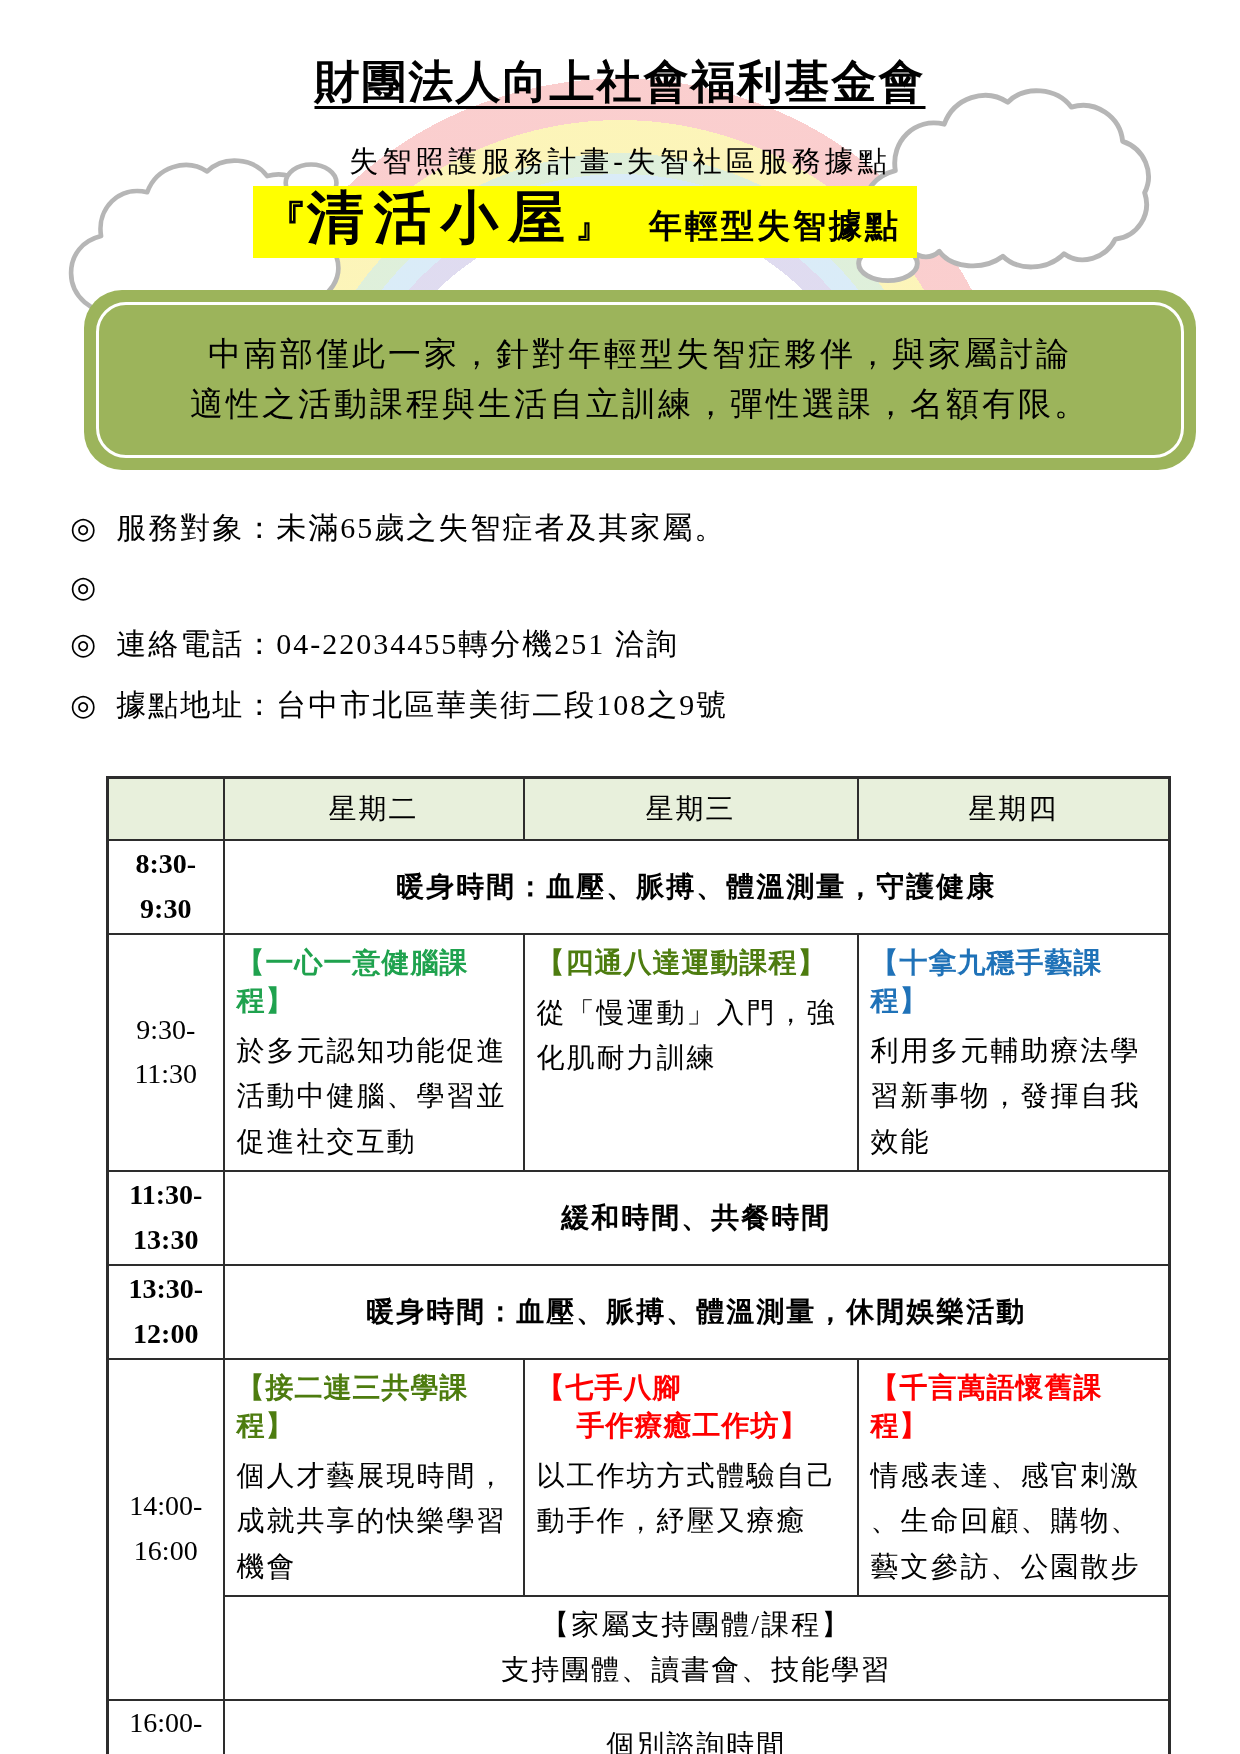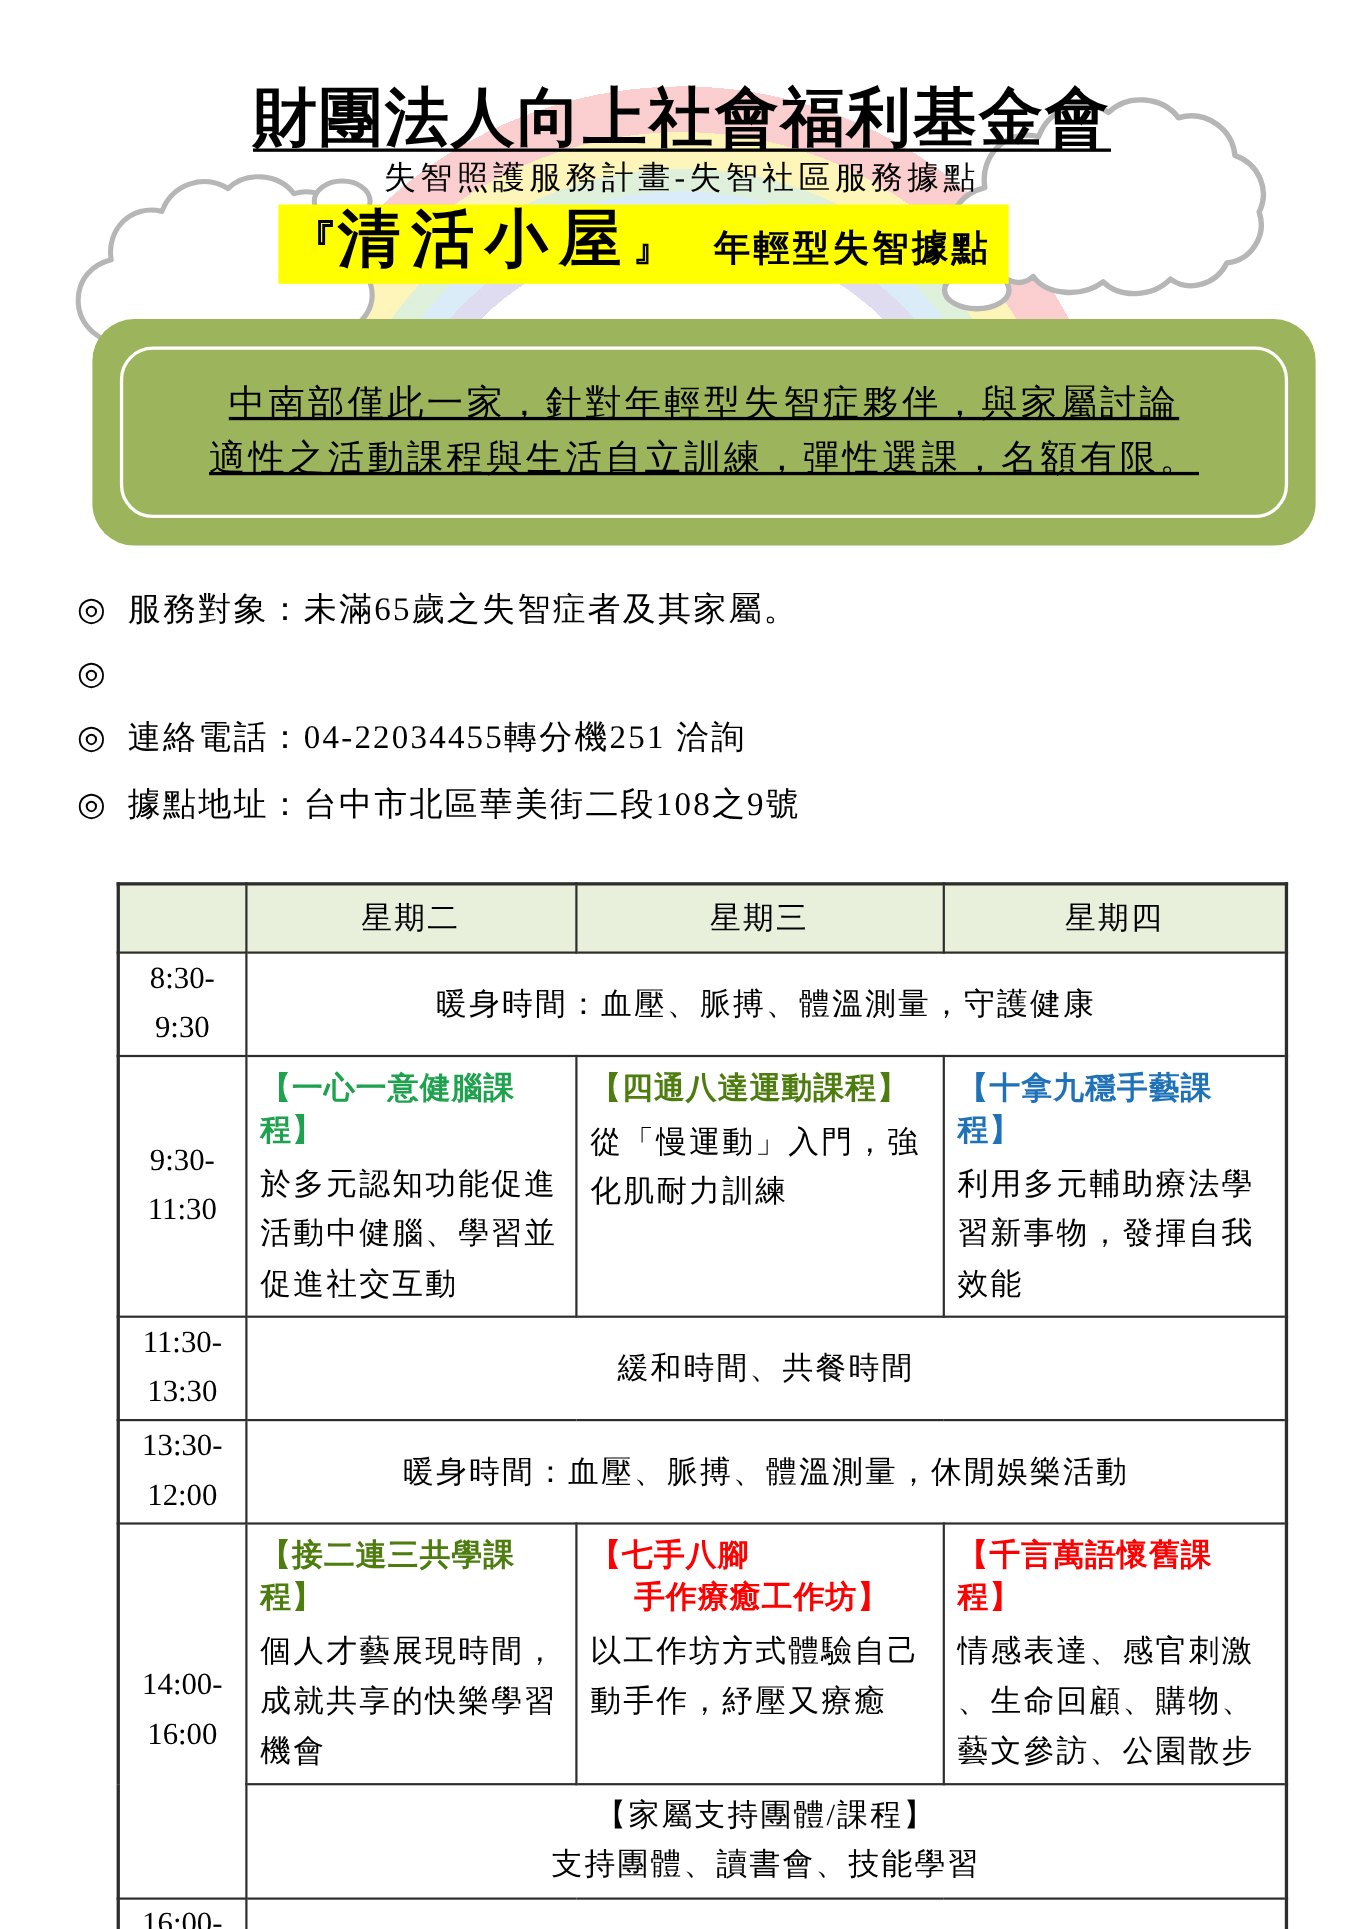--- a/index.html
+++ b/index.html
@@ -17,52 +17,52 @@
       rgba(158,205,236,.38) 68% 73%,
       rgba(170,214,160,.38) 73% 78%,
       rgba(250,236,128,.55) 78% 86%,
       rgba(246,158,158,.50) 86% 96%,
       rgba(255,255,255,0) 96%); }
   .cloud { position:absolute; z-index:2; }
   .cloud-left { left:48px; top:138px; width:300px; height:210px; }
   .cloud-right { left:838px; top:68px; width:320px; height:220px; }
   .cloud svg { width:100%; height:100%; }
 
-  .org-title { position:absolute; top:68px; left:0; width:100%; text-align:center; z-index:3;
-    font-size:58px; font-weight:bold; letter-spacing:2px;
+  .org-title { position:absolute; top:52px; left:0; width:100%; text-align:center; z-index:3;
+    font-size:45px; font-weight:bold; letter-spacing:2px;
     text-decoration:underline; text-decoration-thickness:3px; text-underline-offset:9px; }
   .program { position:absolute; top:142px; left:0; width:100%; text-align:center; z-index:3;
     font-size:29px; letter-spacing:4px; }
   .banner { position:absolute; top:186px; left:253px; z-index:3; background:#FFFF00;
     height:72px; line-height:64px; padding:0 16px 0 10px; white-space:nowrap; font-weight:bold; }
   .banner .br-open { font-size:44px; }
   .banner .big { font-size:57px; letter-spacing:10px; }
   .banner .br-close { font-size:36px; }
   .banner .tagline { font-size:33px; margin-left:38px; letter-spacing:3px; }
 
   
-  .notice { position:relative; z-index:4; margin:28px 44px 0 84px; background:#9CB45B; border-radius:38px; padding:25px;text-decoration:underline; }
+  .notice { position:relative; z-index:4; margin:28px 44px 0 84px; background:#9CB45B; border-radius:38px; padding:12px; }
   .notice-inner { border:3px solid #ffffff; border-radius:30px; padding:24px 8px 26px 8px;
     text-align:center; font-size:33px; letter-spacing:3px; line-height:1.52; }
 
   
   .info-list { list-style:none; margin:38px 0 0 70px; }
   .info-item { display:flex; align-items:baseline; font-size:30px; letter-spacing:2px; margin-bottom:20px; }
   .info-item .marker { font-size:30px; margin-right:18px; }
 
   
   table.schedule { border-collapse:collapse; table-layout:fixed; width:1062px; margin:50px 0 0 106px;
     border:3px solid #2d2d2d; }
   .schedule col.c-time { width:116px; }
   .schedule col.c-tue  { width:300px; }
   .schedule col.c-wed  { width:334px; }
   .schedule col.c-thu  { width:312px; }
   .schedule th, .schedule td { border:2px solid #2d2d2d; }
   .schedule th { background:#E8F0DC; font-weight:normal; font-size:28px; letter-spacing:2px; height:62px; }
-  tr.h-sm  { height:94px; }
+  tr.h-sm  { height:94px;font-weight:bold; }
   tr.h-lg  { height:186px; }
   tr.h-fam { height:92px; }
   tr.h-end { height:90px; }
   .time-cell { text-align:center; font-size:28px; line-height:1.6; vertical-align:middle; }
   .activity-cell { text-align:center; font-size:28px; letter-spacing:2px; vertical-align:middle; }
   .course-cell { vertical-align:top; padding:9px 8px 6px 12px; font-size:28px; }
   .course-title { font-weight:bold; letter-spacing:1px; margin-bottom:8px; }
   .course-title .line2 { display:block; text-align:center; }
   .course-body { letter-spacing:2px; line-height:1.62; line-break:anywhere; }
   .t-green  { color:#1FA24E; }

